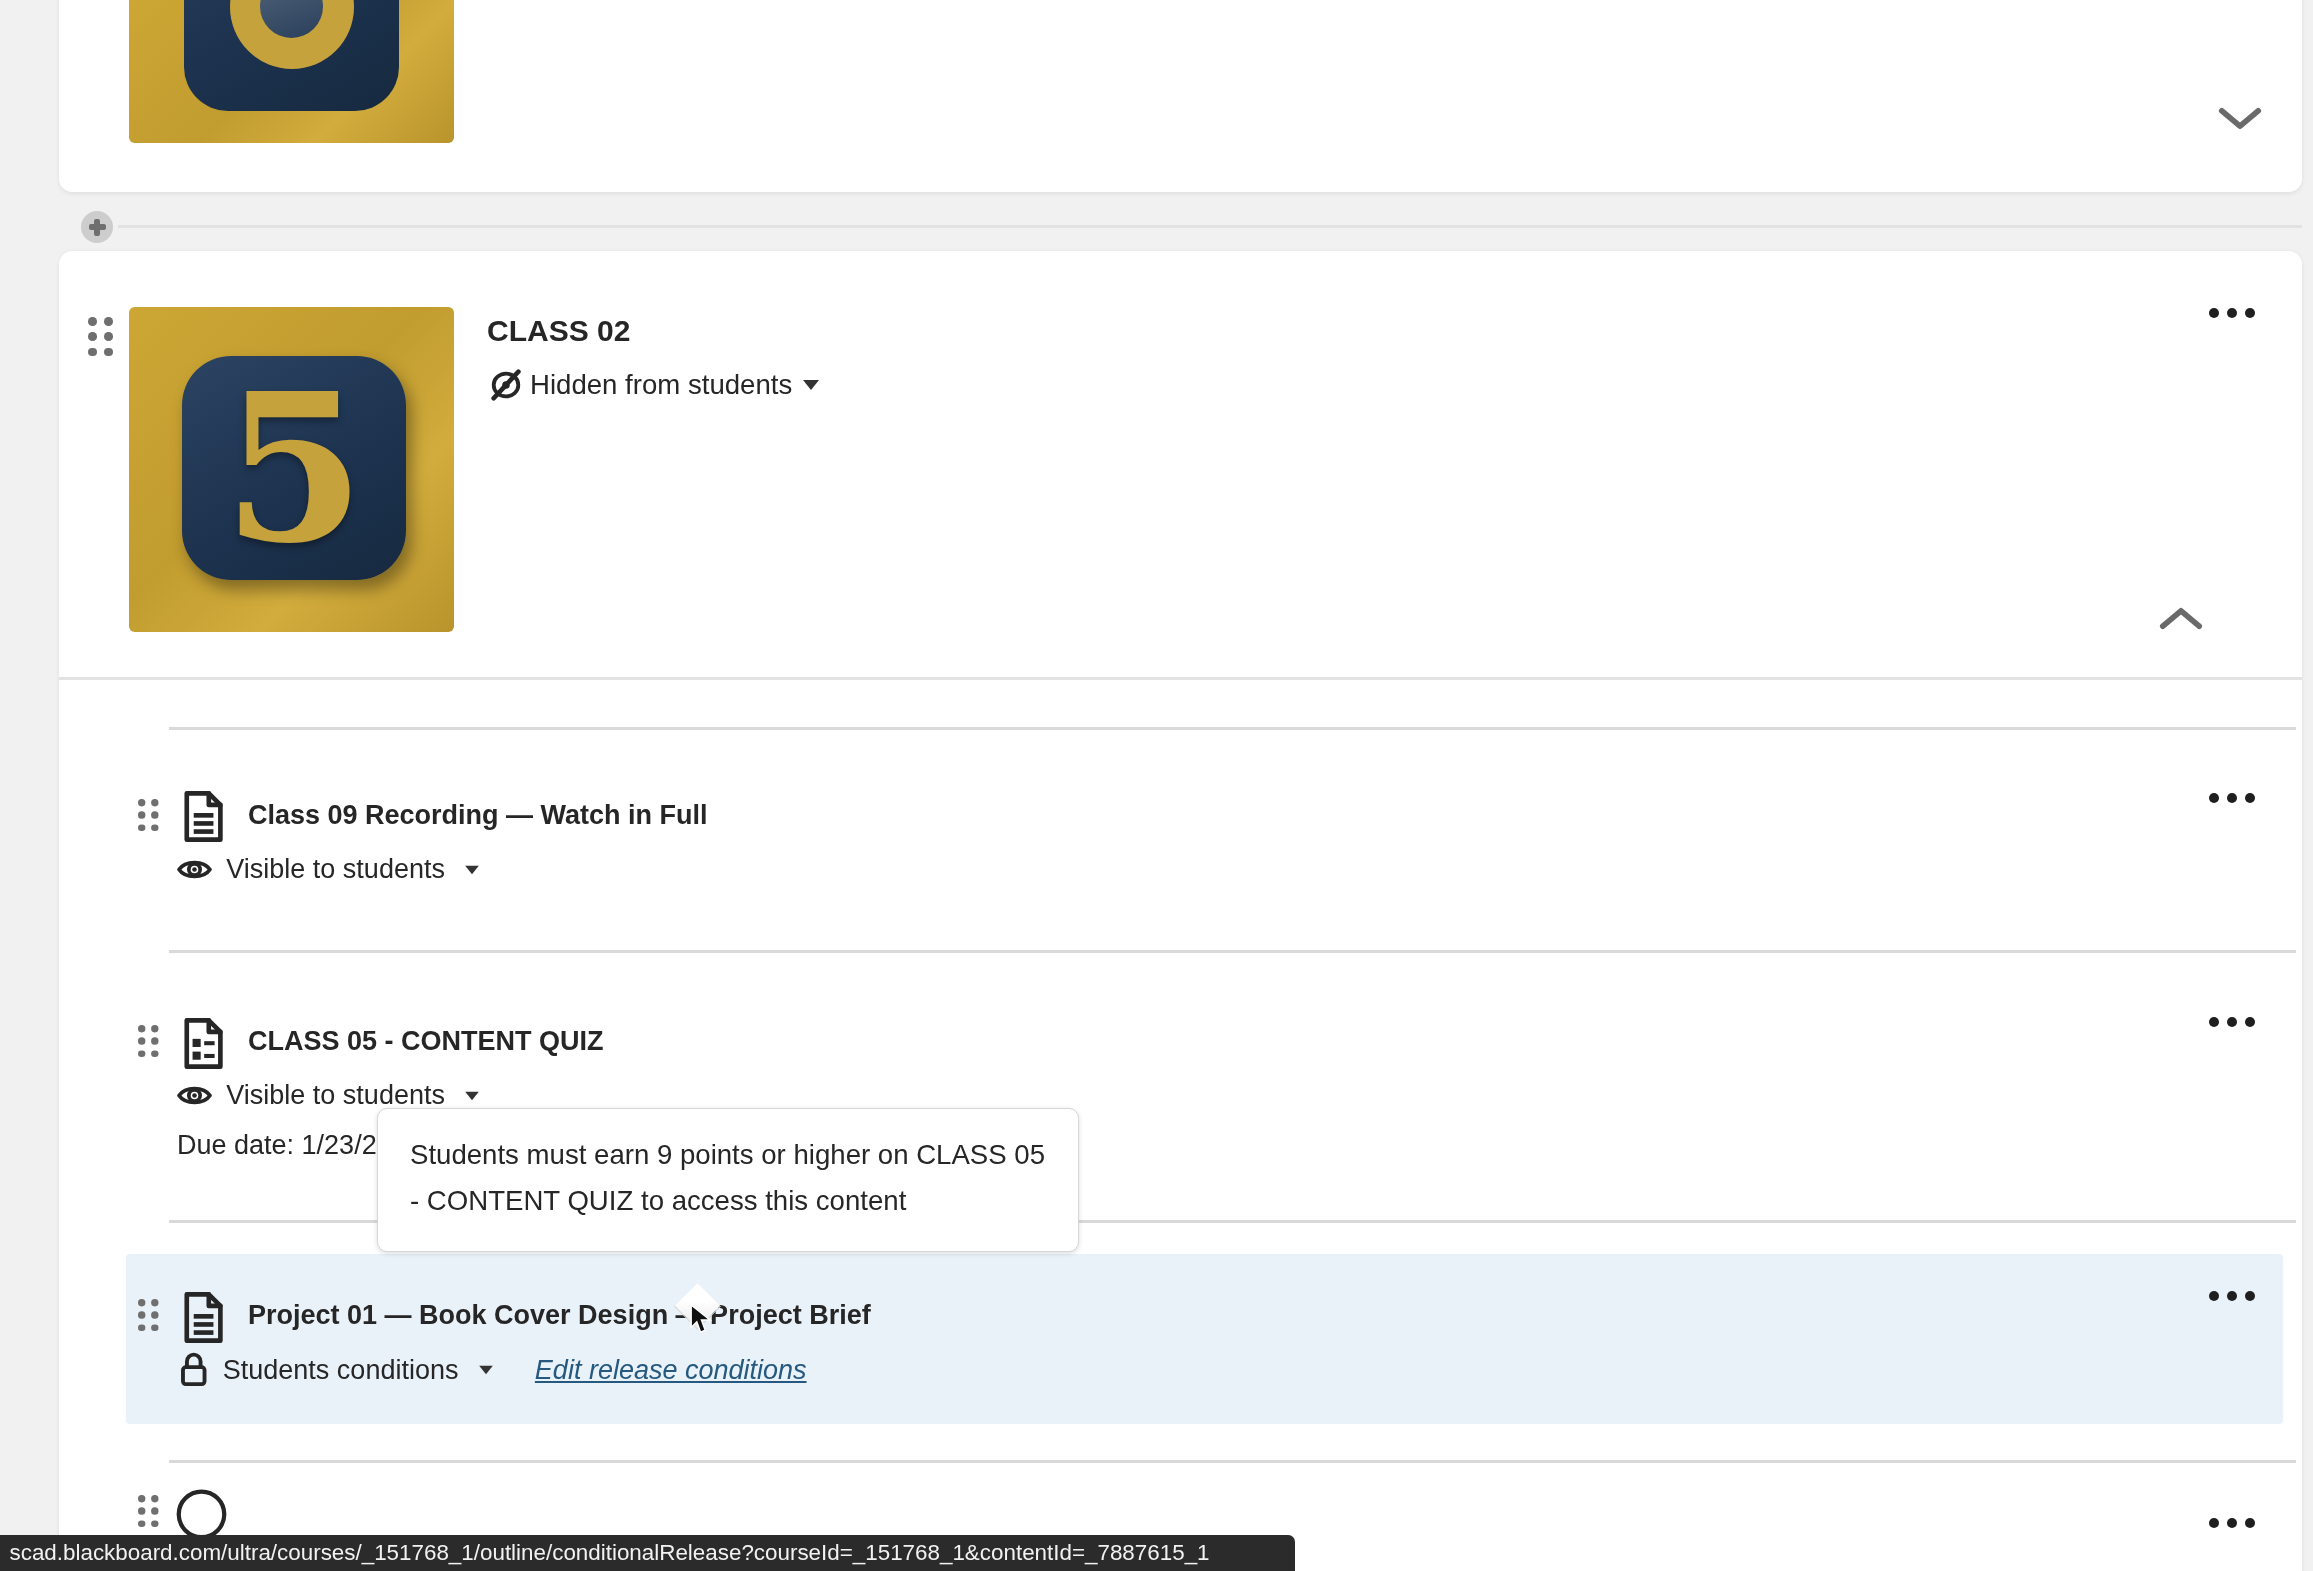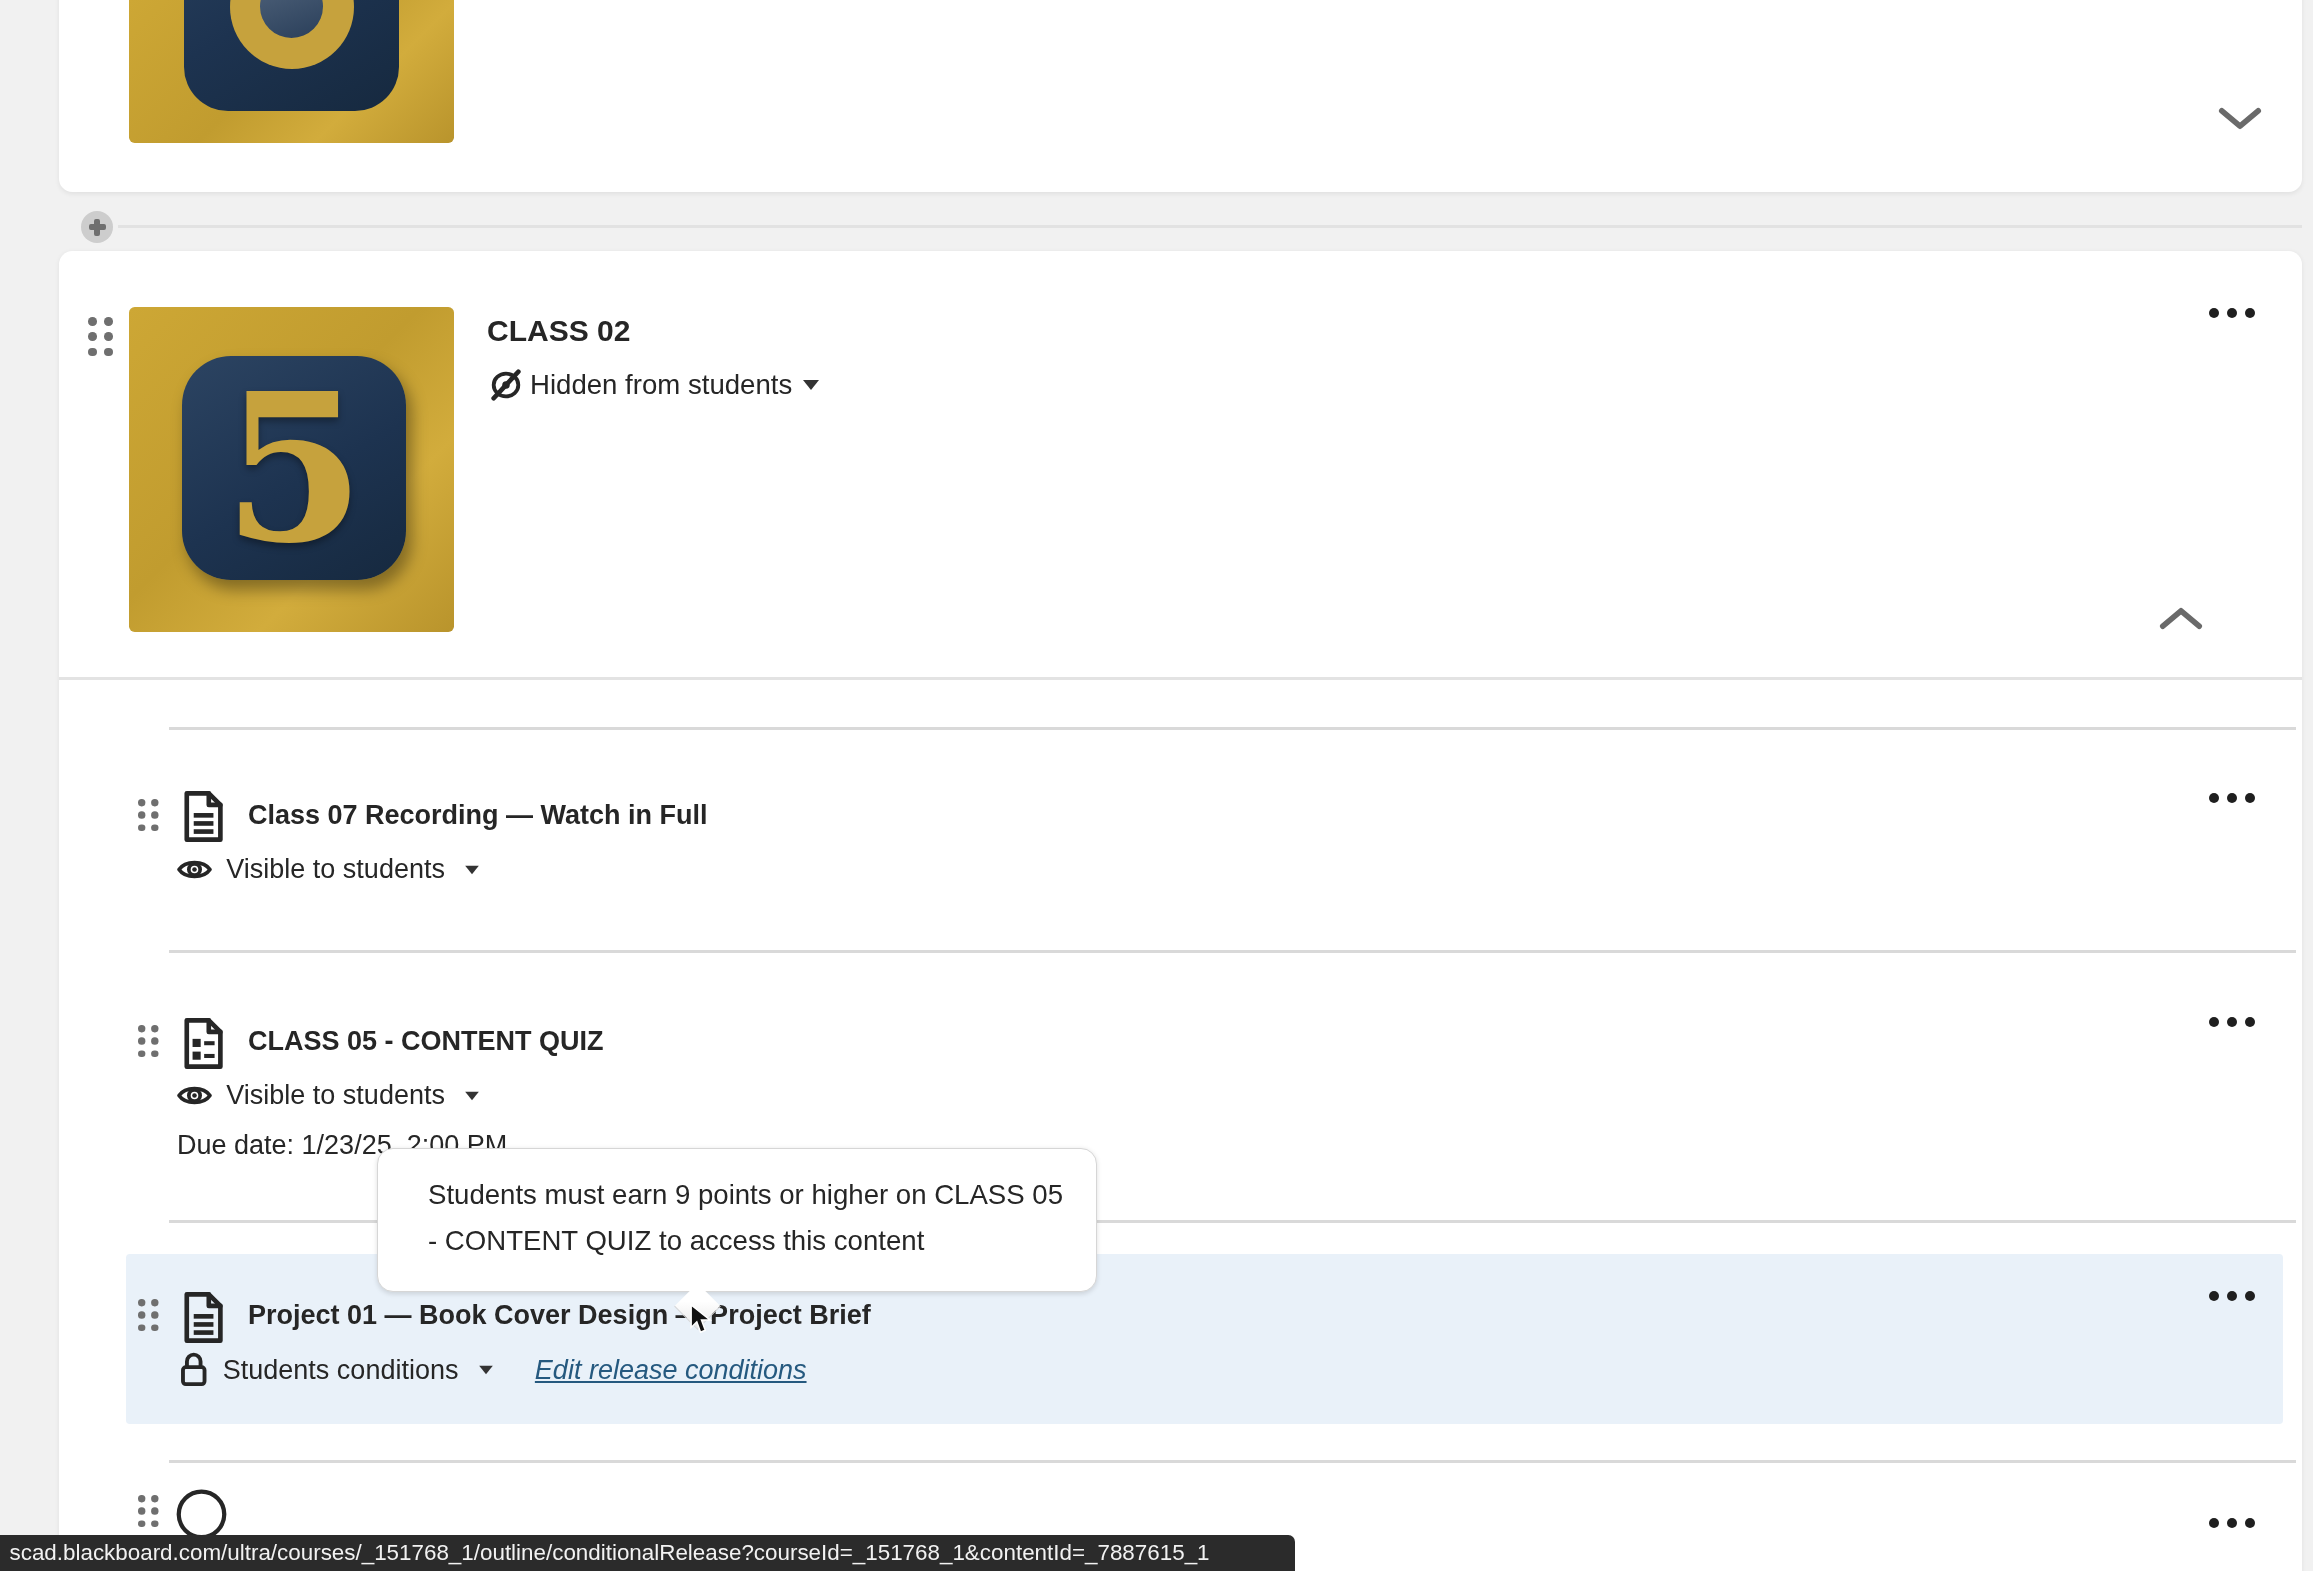--- a/index.html
+++ b/index.html
@@ -24,23 +24,23 @@
          border-top:10.5px solid #333;}
   svg.stroke{stroke:#262626;fill:none;stroke-linecap:round;stroke-linejoin:round;}
 
   .row-title{font-size:27px;font-weight:700;color:#262626;white-space:nowrap;}
   .vis-label{font-size:27px;color:#262626;white-space:nowrap;}
   .divider-full{position:absolute;height:2.9px;background:#e3e3e3;}
   .divider-inset{position:absolute;height:2.9px;background:#d9d9d9;}
 
   .link{font-size:27px;color:#25597f;text-decoration:underline;white-space:nowrap;cursor:pointer;}
 
-  .tooltip{position:absolute;left:377px;top:1148px;width:641px;background:#fff;
-           border:1.9px solid #d6d6d6;border-radius:16px;box-shadow:0 1.9px 5.7px rgba(0,0,0,0.13);
-           padding:23px 27px 27px 50px;font-size:27.6px;line-height:46px;color:#262626;z-index:30;}
+  .tooltip{position:absolute;left:377px;top:1108px;width:641px;background:#fff;
+           border:1.9px solid #d6d6d6;border-radius:10px;box-shadow:0 1.9px 5.7px rgba(0,0,0,0.13);
+           padding:23px 27px 27px 32px;font-size:27.6px;line-height:46px;color:#262626;z-index:30;}
   .tooltip-caret{position:absolute;left:681px;top:1290px;width:32px;height:32px;
            background:linear-gradient(135deg,#ffffff 40%,#e8e8e8 100%);
            border-right:1.9px solid #d6d6d6;border-bottom:1.9px solid #d6d6d6;
            transform:rotate(45deg);z-index:31;}
   .cursor{position:absolute;left:689px;top:1303px;z-index:40;}
 
   .urlbar{position:absolute;left:0;top:1535px;width:1295px;height:36px;background:#2b2b2b;
           border-top-right-radius:6.7px;display:flex;align-items:center;z-index:50;text-align:center;}
   .urlbar span{color:#f2f2f2;font-size:22.4px;padding-left:9.5px;white-space:nowrap;}
 
@@ -129,21 +129,21 @@
       <i></i>
       <i></i>
     </div>
   <svg class="stroke abs" style="left:182px;top:791px;stroke-width:4;" width="42" height="51" viewBox="0 0 36 44">
     <path d="M4 2 h19 l10 10 v30 h-29 z"></path>
     <path d="M23 2 v10 h10"></path>
     <rect x="10" y="19" width="17" height="4" fill="#262626" stroke="none"></rect>
     <rect x="10" y="26" width="17" height="4" fill="#262626" stroke="none"></rect>
     <rect x="10" y="33" width="17" height="4" fill="#262626" stroke="none"></rect>
   </svg>
-  <div class="abs row-title" style="left:248px;top:800px;">Class 07 Recording — Watch in Full</div>
+  <div class="abs row-title" style="left:248px;top:800px;">Class 09 Recording — Watch in Full</div>
   <div class="abs" style="left:177px;top:854px;display:flex;align-items:center;gap:14.3px;cursor:pointer;">
     <svg class="stroke" width="35" height="27" viewBox="0 0 34 24" style="stroke-width:3.6;">
       <path d="M2 12 C8 3 26 3 32 12 C26 21 8 21 2 12 Z"></path>
       <circle cx="17" cy="12" r="5.5"></circle>
       <circle cx="17" cy="12" r="2.2" fill="#262626" stroke="none"></circle>
     </svg>
     <span class="vis-label">Visible to students</span>
     <span class="caret" style="margin-left:4.8px;transform:scale(0.85);"></span>
   </div>
   <div class="ellipsis abs" style="left:2203px;top:787px;">

